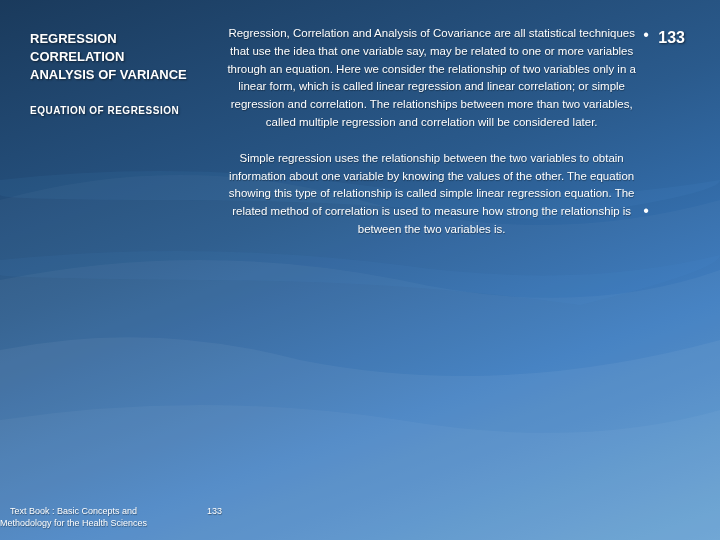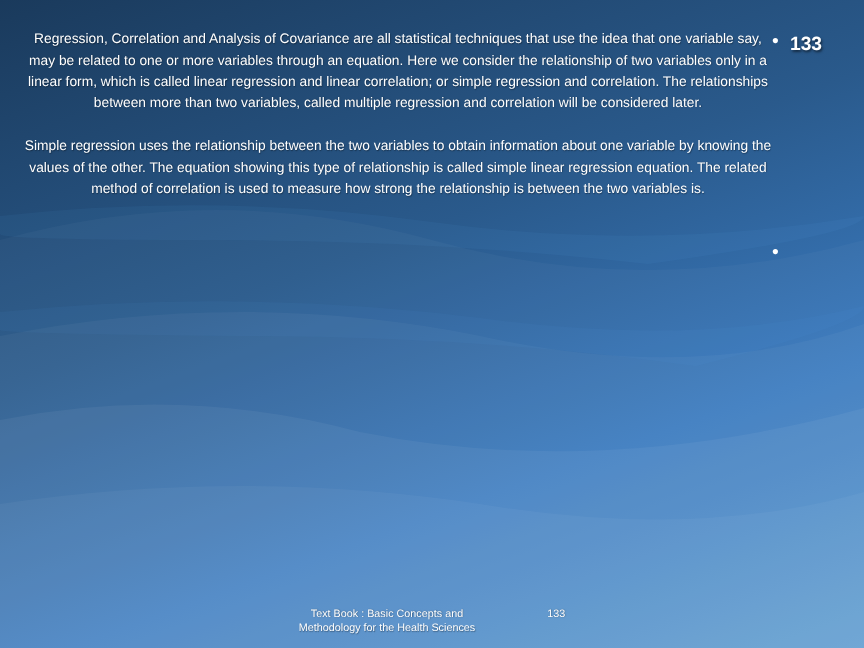--- a/index.html
+++ b/index.html
@@ -98,21 +98,20 @@
       font-weight: bold;
       text-shadow: 1px 1px 2px rgba(0,0,0,0.5);
     }
 
     .footer-area {
       position: absolute;
       bottom: 10px;
       left: 0;
       right: 0;
       display: flex;
-      justify-content: center;
       gap: 60px;
       z-index: 3;
     }
 
     .footer-text {
       color: #ffffff;
       font-size: 9px;
       text-align: center;
       line-height: 1.4;
       text-shadow: 0.5px 0.5px 1px rgba(0,0,0,0.4);
@@ -163,20 +162,28 @@
     <path d="M0,280 Q200,240 400,280 Q580,320 720,270 L720,540 L0,540 Z" fill="rgba(255,255,255,0.04)"></path>
     <path d="M0,350 Q150,320 300,360 Q500,400 720,340 L720,540 L0,540 Z" fill="rgba(255,255,255,0.05)"></path>
     <path d="M0,420 Q200,390 400,420 Q580,450 720,410 L720,540 L0,540 Z" fill="rgba(255,255,255,0.04)"></path>
 
     <path d="M0,180 Q180,160 360,185 Q540,210 720,180 Q720,195 540,220 Q360,200 180,200 Q0,200 0,195 Z" fill="rgba(100,180,255,0.06)"></path>
     <path d="M0,260 Q200,240 400,265 Q580,290 720,255 Q720,270 580,305 Q400,280 200,280 Q0,278 0,275 Z" fill="rgba(100,180,255,0.05)"></path>
   </svg>
 </div>
 
 <div class="content-area">
+  <div class="left-panel">
+    <div>
+      <div class="left-title">REGRESSION</div>
+      <div class="left-title">CORRELATION</div>
+      <div class="left-title">ANALYSIS OF VARIANCE</div>
+    </div>
+    <div class="left-subtitle">EQUATION OF REGRESSION</div>
+  </div>
 
   <div class="right-panel">
     <div class="text-wrapper">
       <div class="main-text">
         <span>Regression, Correlation and Analysis of Covariance are all statistical techniques that use the idea that one variable say, may be related to one or more variables through an equation. Here we consider the relationship of two variables only in a linear form, which is called linear regression and linear correlation; or simple regression and correlation. The relationships between more than two variables, called multiple regression and correlation will be considered later.</span>
         <br><br>
         <span>Simple regression uses the relationship between the two variables to obtain information about one variable by knowing the values of the other. The equation showing this type of relationship is called simple linear regression equation. The related method of correlation is used to measure how strong the relationship is between the two variables is.</span>
       </div>
       <div class="bullets-col">
         <div class="bullet-item">•</div>

